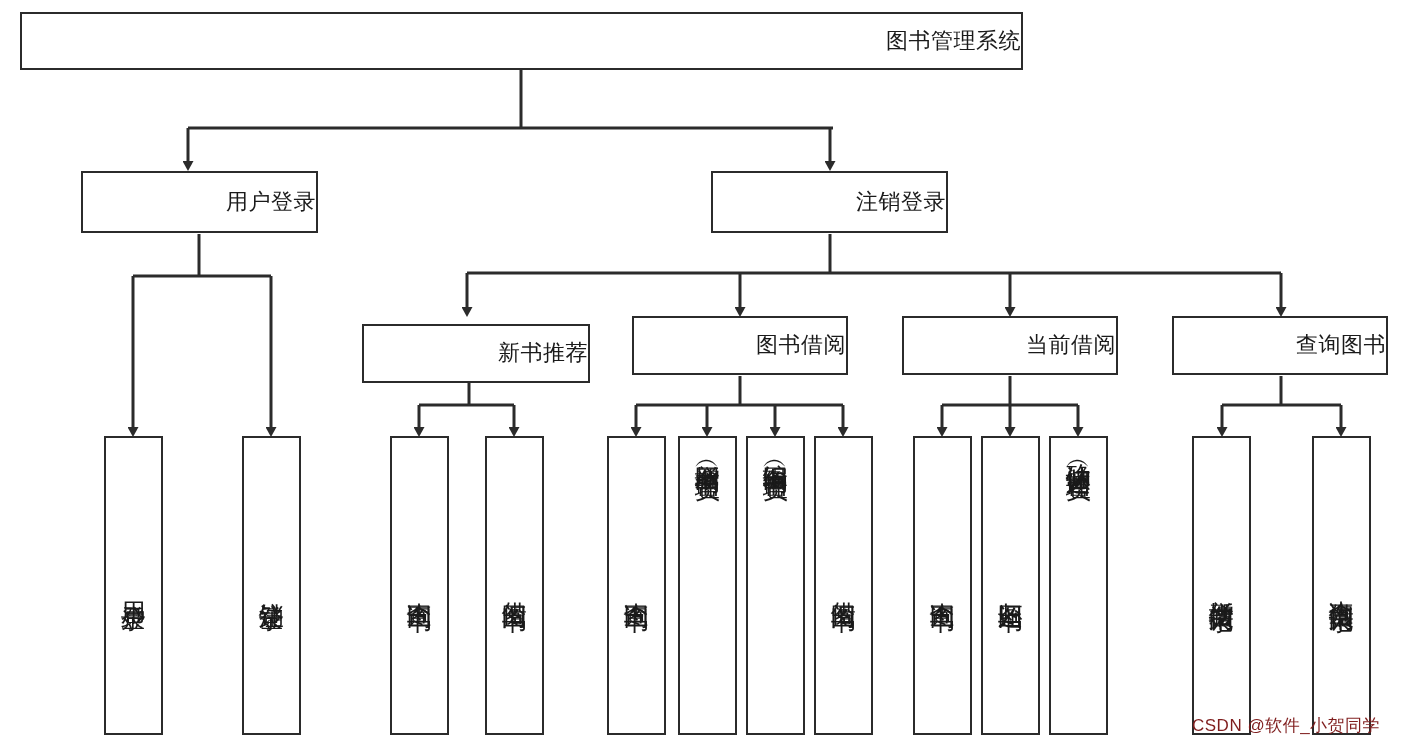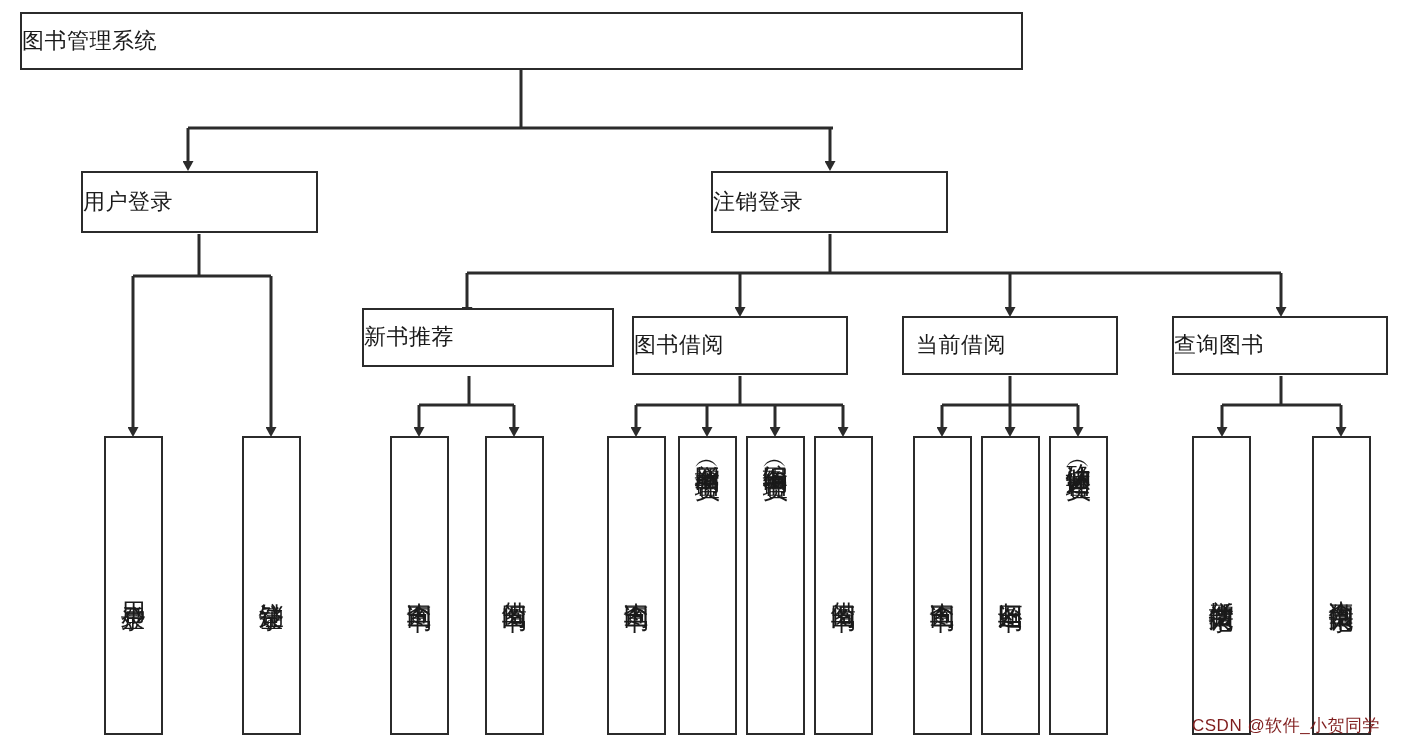--- a/index.html
+++ b/index.html
@@ -14,21 +14,21 @@
   #diagram{
     position:absolute;left:0;top:0;width:1405px;height:747px;
   }
   .node{
     position:absolute;
     box-sizing:border-box;
     border:2px solid #2b2b2b;
     background:#ffffff;
     display:flex;
     align-items:center;
-    justify-content:flex-start;
+    justify-content:flex-end;
     color:#1a1a1a;
     z-index:2;
   }
   .node-label{
     display:block;
     line-height:1.12;
     white-space:nowrap;
     letter-spacing:0.5px;
   }
   
@@ -131,21 +131,21 @@
   </div>
 
   <div class="node h-node" style="left:81px;top:171px;width:237px;height:62px;">
     <span class="node-label">用户登录</span>
   </div>
 
   <div class="node h-node" style="left:711px;top:171px;width:237px;height:62px;">
     <span class="node-label">注销登录</span>
   </div>
 
-  <div class="node h-node" style="left:362px;top:308px;width:252px;height:59px;">
+  <div class="node h-node" style="left:362px;top:324px;width:228px;height:59px;">
     <span class="node-label">新书推荐</span>
   </div>
 
   <div class="node h-node" style="left:632px;top:316px;width:216px;height:59px;">
     <span class="node-label">图书借阅</span>
   </div>
 
   <div class="node h-node" style="left:902px;top:316px;width:216px;height:59px;padding-left:12px;">
     <span class="node-label">当前借阅</span>
   </div>

